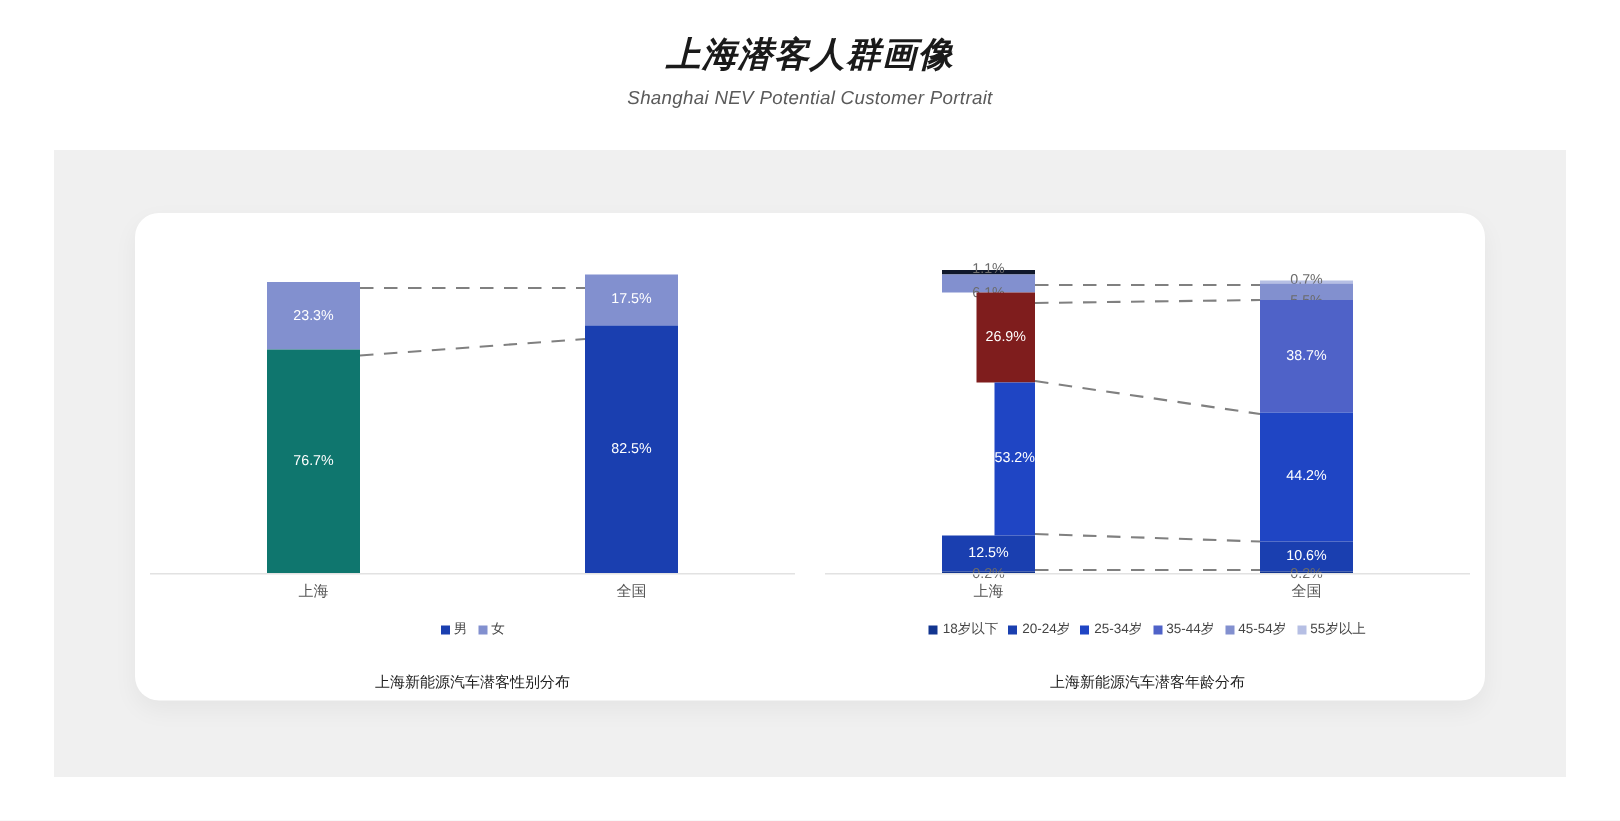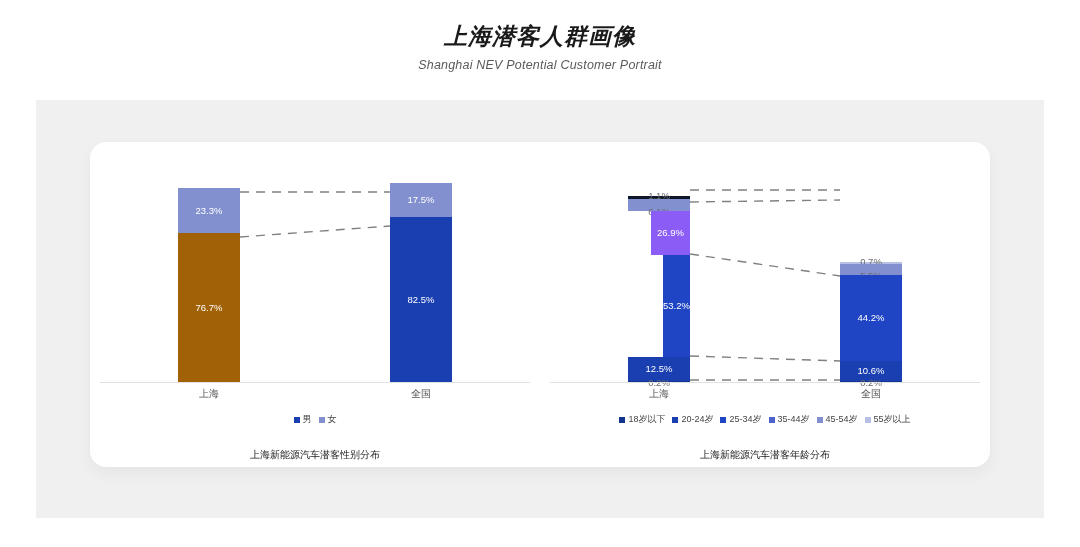--- a/index.html
+++ b/index.html
@@ -192,21 +192,21 @@
       <div class="plot">
         <svg class="connectors" viewBox="0 0 430 195" preserveAspectRatio="none">
           <line x1="140" y1="4" x2="290" y2="4" stroke="#808080" stroke-width="1.4" stroke-dasharray="9 7"></line>
           <line x1="140" y1="49" x2="290" y2="38" stroke="#808080" stroke-width="1.4" stroke-dasharray="9 7"></line>
         </svg>
 
         <div class="bar left">
           <div class="seg" style="height:45px;background:#8290cf;">
             <span class="seg-label">23.3%</span>
           </div>
-          <div class="seg" style="height:149px;background:#a16207;">
+          <div class="seg" style="height:149px;background:#0f766e;">
             <span class="seg-label">76.7%</span>
           </div>
         </div>
 
         <div class="bar right">
           <div class="seg" style="height:34px;background:#8290cf;">
             <span class="seg-label">17.5%</span>
           </div>
           <div class="seg" style="height:165px;background:#1a3fb0;">
             <span class="seg-label">82.5%</span>
@@ -245,41 +245,44 @@
           <line x1="140" y1="192" x2="290" y2="192" stroke="#808080" stroke-width="1.4" stroke-dasharray="9 7"></line>
         </svg>
 
         <div class="bar left">
           <div class="seg tiny above" style="height:3px;background:#0f172a;">
             <span class="seg-label">1.1%</span>
           </div>
           <div class="seg tiny below" style="height:12px;background:#8290cf;">
             <span class="seg-label">6.1%</span>
           </div>
-          <div class="seg" style="height:44px;background:#8b5cf6;margin-left:23px;">
+          <div class="seg" style="height:60px;background:#7f1d1d;margin-left:23px;">
             <span class="seg-label">26.9%</span>
           </div>
           <div class="seg" style="height:102px;background:#1f45c4;margin-left:35px;">
             <span class="seg-label">53.2%</span>
           </div>
           <div class="seg" style="height:24px;background:#1a3fb0;">
             <span class="seg-label">12.5%</span>
           </div>
           <div class="seg tiny below" style="height:1px;background:#12358f;">
             <span class="seg-label">0.2%</span>
           </div>
         </div>
 
         <div class="bar right">
           <div class="seg tiny above" style="height:2px;background:#b6bfe4;">
             <span class="seg-label">0.7%</span>
           </div>
           <div class="seg tiny below" style="height:11px;background:#8290cf;">
             <span class="seg-label">5.5%</span>
           </div>
+          <div class="seg" style="height:75px;background:#4f62c8;">
+            <span class="seg-label">38.7%</span>
+          </div>
           <div class="seg" style="height:86px;background:#1f45c4;">
             <span class="seg-label">44.2%</span>
           </div>
           <div class="seg" style="height:20px;background:#1a3fb0;">
             <span class="seg-label">10.6%</span>
           </div>
           <div class="seg tiny below" style="height:1px;background:#12358f;">
             <span class="seg-label">0.2%</span>
           </div>
         </div>

